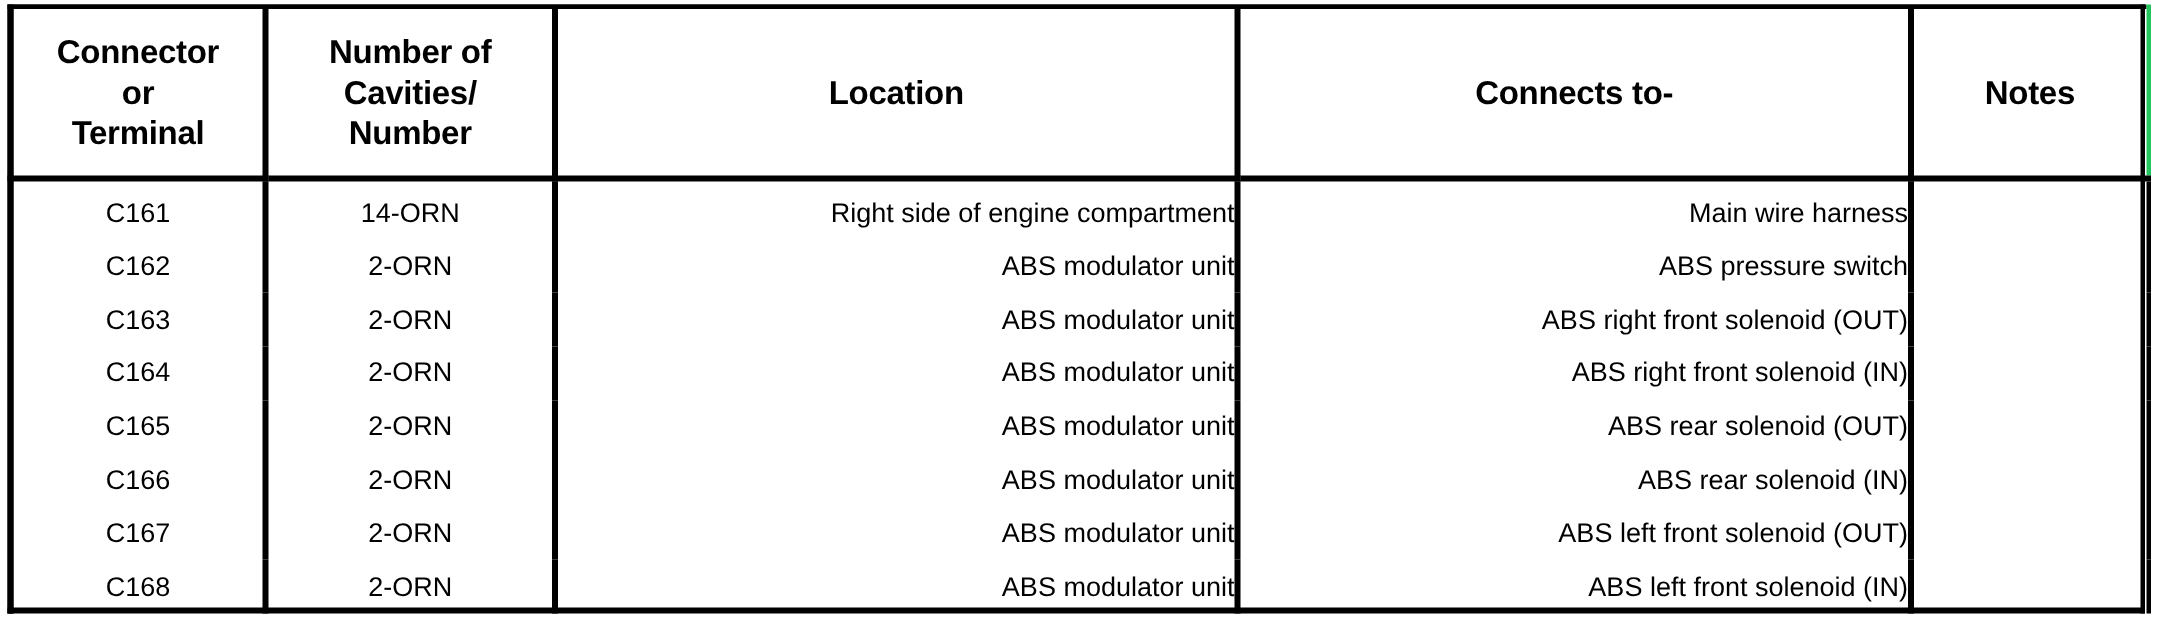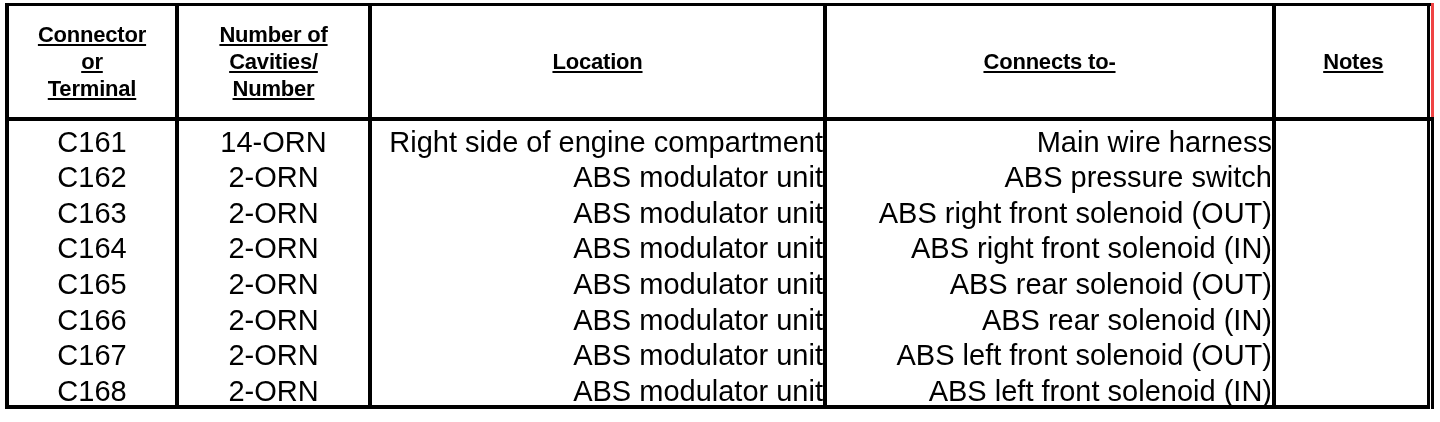--- a/index.html
+++ b/index.html
@@ -47,27 +47,26 @@
     height: 111px;
     padding: 0 4px;
     vertical-align: middle;
     text-align: center;
     font-weight: bold;
     font-size: 22px;
     line-height: 27px;
     letter-spacing: -0.2px;
     border-bottom: 4px solid #000;
     border-right: 4px solid #000;
-    text-decoration: underline;
   }
   .conn-table thead th.first-col {
     border-left: 4px solid #000;
   }
   .conn-table thead th.last-col {
-    border-right: 3px solid #ef4444;
+    border-right: 3px solid #22c55e;
   }
   .conn-table thead tr {
     border-top: 3px solid #000;
   }
 
   
   .rule-top {
     position: absolute;
     left: 5px;
     top: 3px;
@@ -99,21 +98,21 @@
     height: 406px;
     background: #000;
   }
 
   .hdr-line { display: block; }
 
   
   .conn-table tbody td {
     height: 34.5px;
     padding: 0;
-    font-size: 29px;
+    font-size: 18px;
     line-height: 34.5px;
     white-space: nowrap;
     border-right: 4px solid #000;
     vertical-align: middle;
     text-decoration: underline;
   }
   .conn-table tbody td.first-col {
     border-left: 4px solid #000;
   }
   .conn-table tbody td.last-col {

